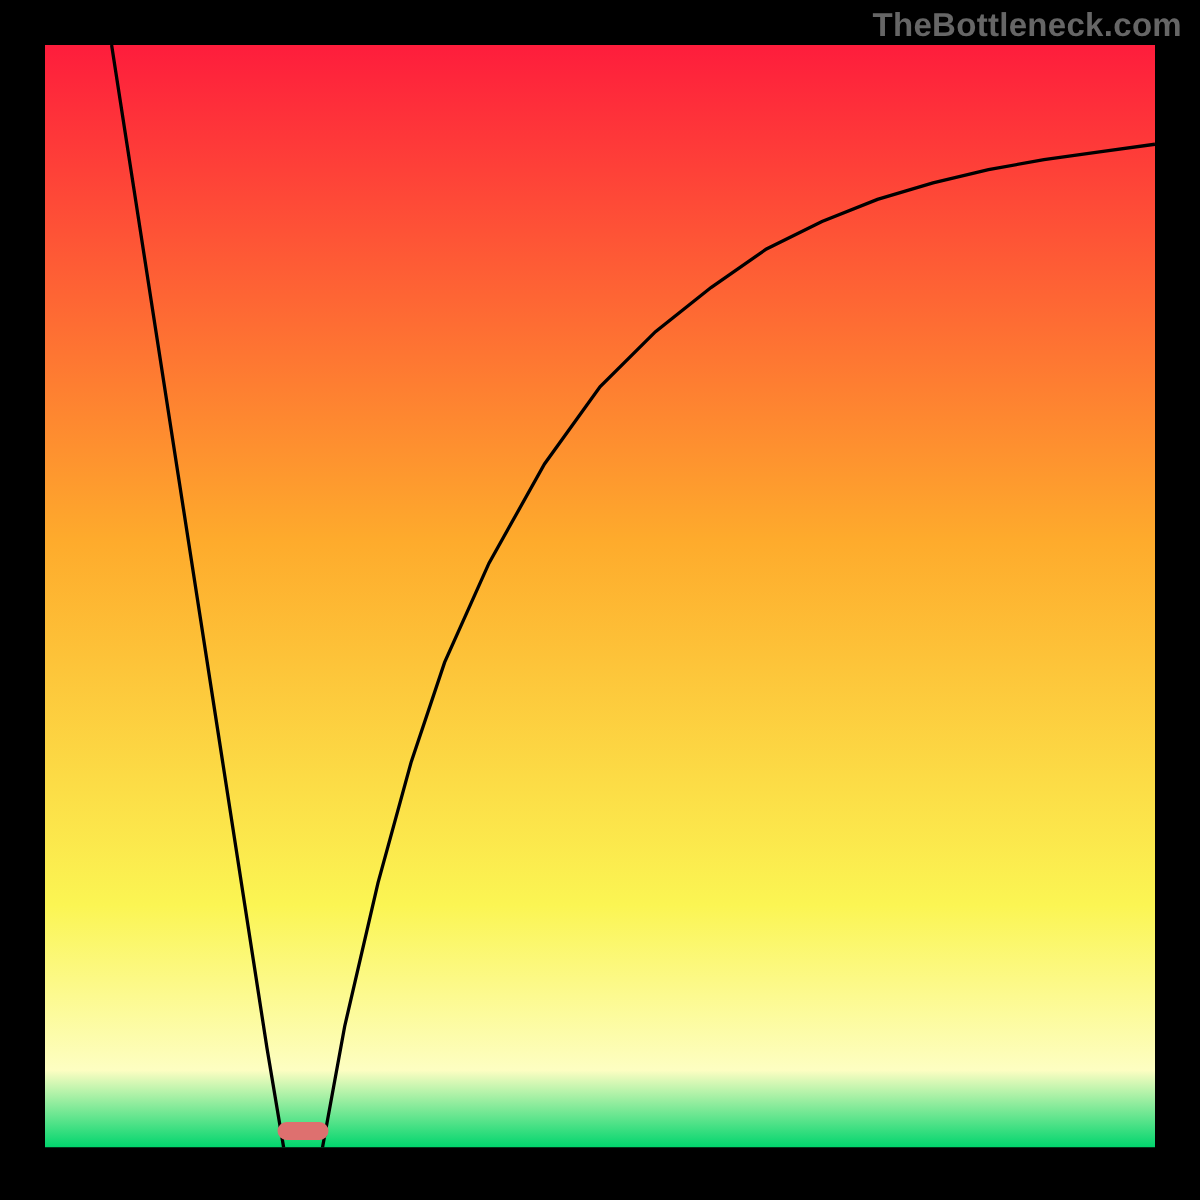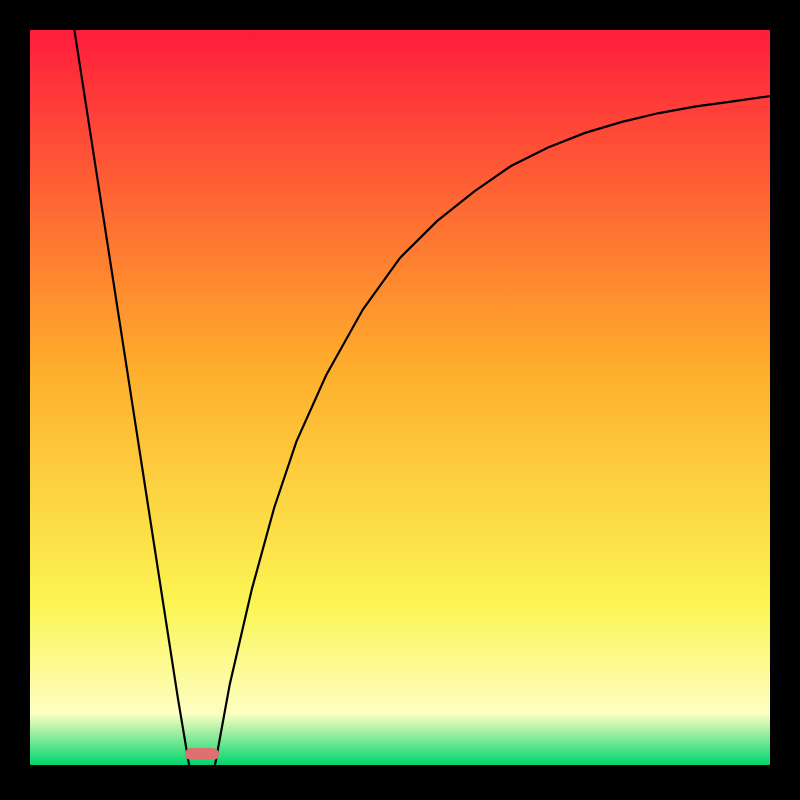--- a/index.html
+++ b/index.html
@@ -50,20 +50,21 @@
     background: #de706f;
     z-index: 15;
     transform: translate(-50%, -50%);
   }
 </style>
 </head>
 <body>
 
 <div class="frame">
 
+  <div class="watermark">TheBottleneck.com</div>
 
   <div class="plot-outer">
     <svg class="plot" viewBox="0 0 740 735" preserveAspectRatio="none">
       <defs>
         <linearGradient id="bg-grad" x1="0" y1="0" x2="0" y2="1">
           <stop id="g0" offset="0%" stop-color="#fe1d3c"></stop>
           <stop id="g1" offset="45%" stop-color="#feab2c"></stop>
           <stop id="g2" offset="78%" stop-color="#fbf553"></stop>
           <stop id="g3" offset="93%" stop-color="#fdfec2"></stop>
           <stop id="g4" offset="100%" stop-color="#00d56d"></stop>

